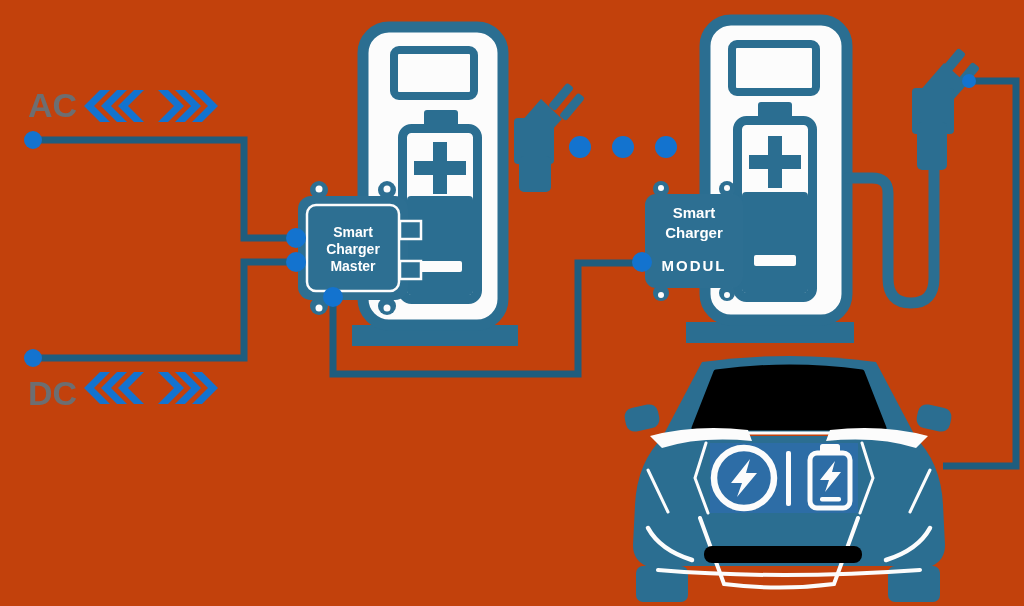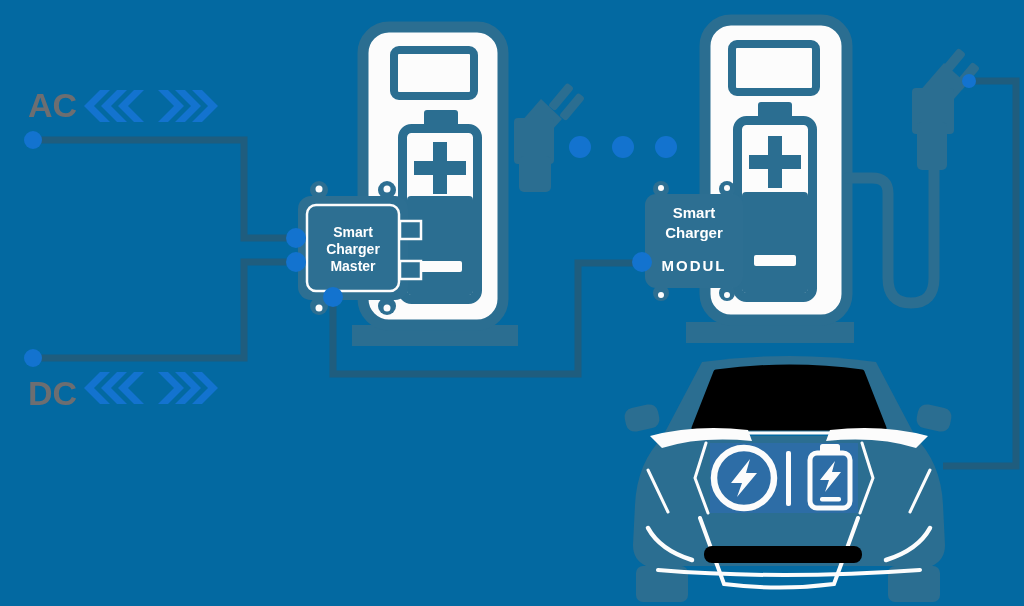--- a/index.html
+++ b/index.html
@@ -1,17 +1,17 @@
 <!DOCTYPE html>
 <html><head>
 <meta charset="utf-8">
 <style>
   html,body{margin:0;padding:0;background:#000;}
   .canvas{
-    position:relative;width:1024px;height:606px;background:#0369a1;overflow:hidden;
+    position:relative;width:1024px;height:606px;background:#c2410c;overflow:hidden;
     font-family:"Liberation Sans","DejaVu Sans",sans-serif;
   }
   svg{position:absolute;left:0;top:0;}
   text{font-family:"Liberation Sans","DejaVu Sans",sans-serif;}
   .io-label{font-size:34px;font-weight:bold;fill:#6d6e71;}
   .box-label{font-size:14px;font-weight:bold;fill:#ffffff;text-anchor:middle;}
   .box-label-lg{font-size:15px;font-weight:bold;fill:#ffffff;text-anchor:middle;}
   .modul{letter-spacing:2px;}
 </style>
 </head>

